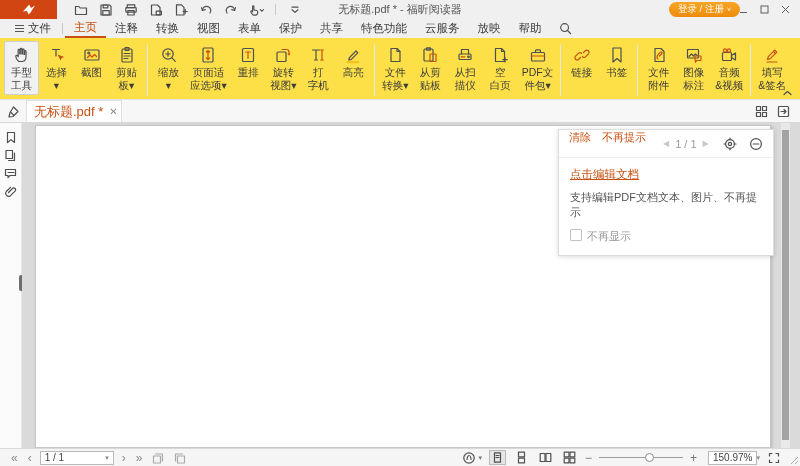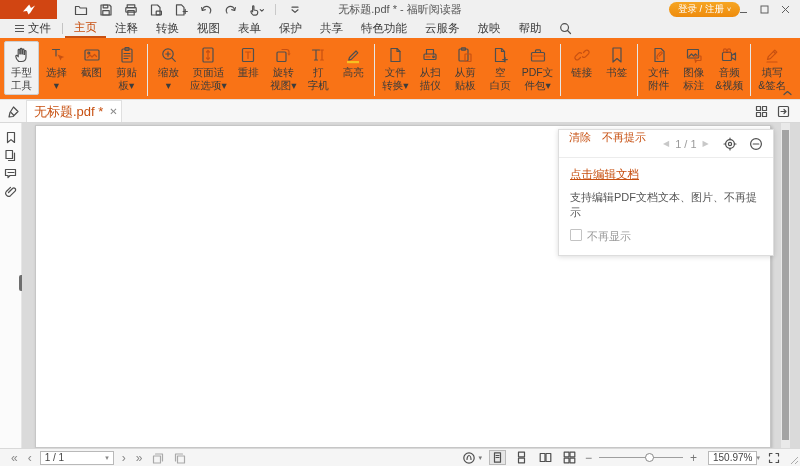--- a/index.html
+++ b/index.html
@@ -29,21 +29,21 @@
   
   .menubar { height:19px; display:flex; align-items:stretch; background:#f0f0f0; font-size:11.5px; padding-left:6px; }
   .mb-item { display:flex; align-items:center; padding:0 9px; color:#3c3c3c; gap:4px; }
   .mb-item.active { color:#c75011; border-bottom:2px solid #c75011; }
   .mb-sep { width:1px; height:11px; background:#c4c4c4; align-self:center; margin:0 2px; }
   .hamburger { display:flex; flex-direction:column; gap:2px; }
   .hamburger i { display:block; width:9px; height:1px; background:#555; }
   .mb-search { display:flex; align-items:center; padding:0 8px; }
 
   
-  .ribbon { height:62px; background:#f97316; border-bottom:1px solid #e2e2e2; display:flex; align-items:flex-start;
+  .ribbon { height:62px; background:#fde047; border-bottom:1px solid #e2e2e2; display:flex; align-items:flex-start;
     padding:3px 2px 0 4px; position:relative; }
   .rb-item { display:flex; flex-direction:column; align-items:center; min-width:35px; padding:2px 3px;
     font-size:10.5px; line-height:13px; text-align:center; border:1px solid transparent; border-radius:2px; }
   .rb-item.active { background:#f1f1f1; border-color:#cfcfcf; }
   .rb-ic { height:22px; display:flex; align-items:center; justify-content:center; }
   .rb-lb { white-space:pre-line; color:#3c3c3c; }
   .rb-sep { width:1px; align-self:stretch; background:#e6e6e6; margin:3px 3px; }
   .rb-collapse { position:absolute; right:8px; bottom:3px; }
 
   
@@ -352,39 +352,39 @@
           <path d="M6 3.5h6l3 3v10H6z"></path>
           <path d="M12 3.5v3h3"></path>
         </svg>
       </span>
     <span class="rb-lb">文件
 转换▾</span>
   </div>
   <div class="rb-item">
     <span class="rb-ic">
         <svg class="svgst" width="20" height="20" viewBox="0 0 20 20">
+          <rect x="4" y="4" width="9" height="12" rx="1"></rect>
+          <rect x="6.5" y="2.8" width="4" height="2.4" rx=".5"></rect>
+          <rect class="o" x="10" y="9" width="6" height="7.5" rx=".5"></rect>
+        </svg>
+      </span>
+    <span class="rb-lb">从剪
+贴板</span>
+  </div>
+  <div class="rb-item">
+    <span class="rb-ic">
+        <svg class="svgst" width="20" height="20" viewBox="0 0 20 20">
           <path d="M6.5 9V4.5h7V9"></path>
           <rect x="4" y="9" width="12" height="5.5" rx="1"></rect>
           <path class="o" d="M6 11.8h4"></path>
           <circle cx="13.5" cy="11.8" r=".8"></circle>
         </svg>
       </span>
     <span class="rb-lb">从扫
 描仪</span>
-  </div>
-  <div class="rb-item">
-    <span class="rb-ic">
-        <svg class="svgst" width="20" height="20" viewBox="0 0 20 20">
-          <rect x="4" y="4" width="9" height="12" rx="1"></rect>
-          <rect x="6.5" y="2.8" width="4" height="2.4" rx=".5"></rect>
-          <rect class="o" x="10" y="9" width="6" height="7.5" rx=".5"></rect>
-        </svg>
-      </span>
-    <span class="rb-lb">从剪
-贴板</span>
   </div>
   <div class="rb-item">
     <span class="rb-ic">
         <svg class="svgst" width="20" height="20" viewBox="0 0 20 20">
           <path d="M5.5 3.5h6l3 3v10h-9z"></path>
           <path d="M11.5 3.5v3h3"></path>
           <path d="M15 12.3v4.6M12.7 14.6h4.6"></path>
         </svg>
       </span>
     <span class="rb-lb">空

